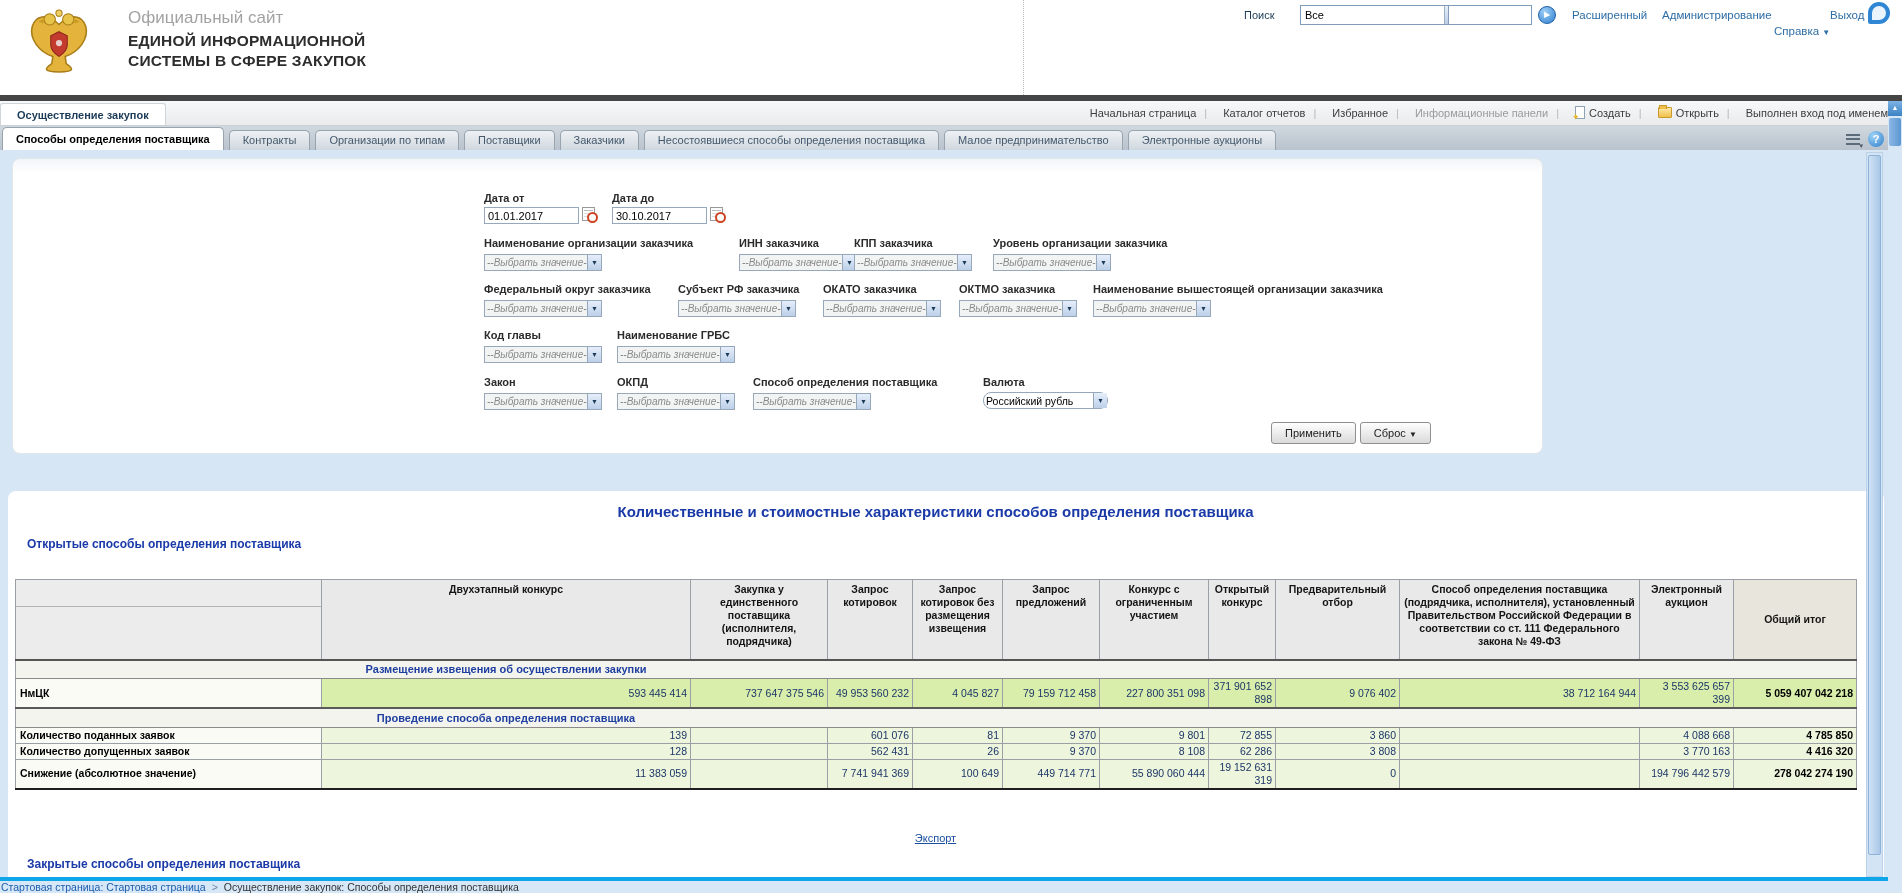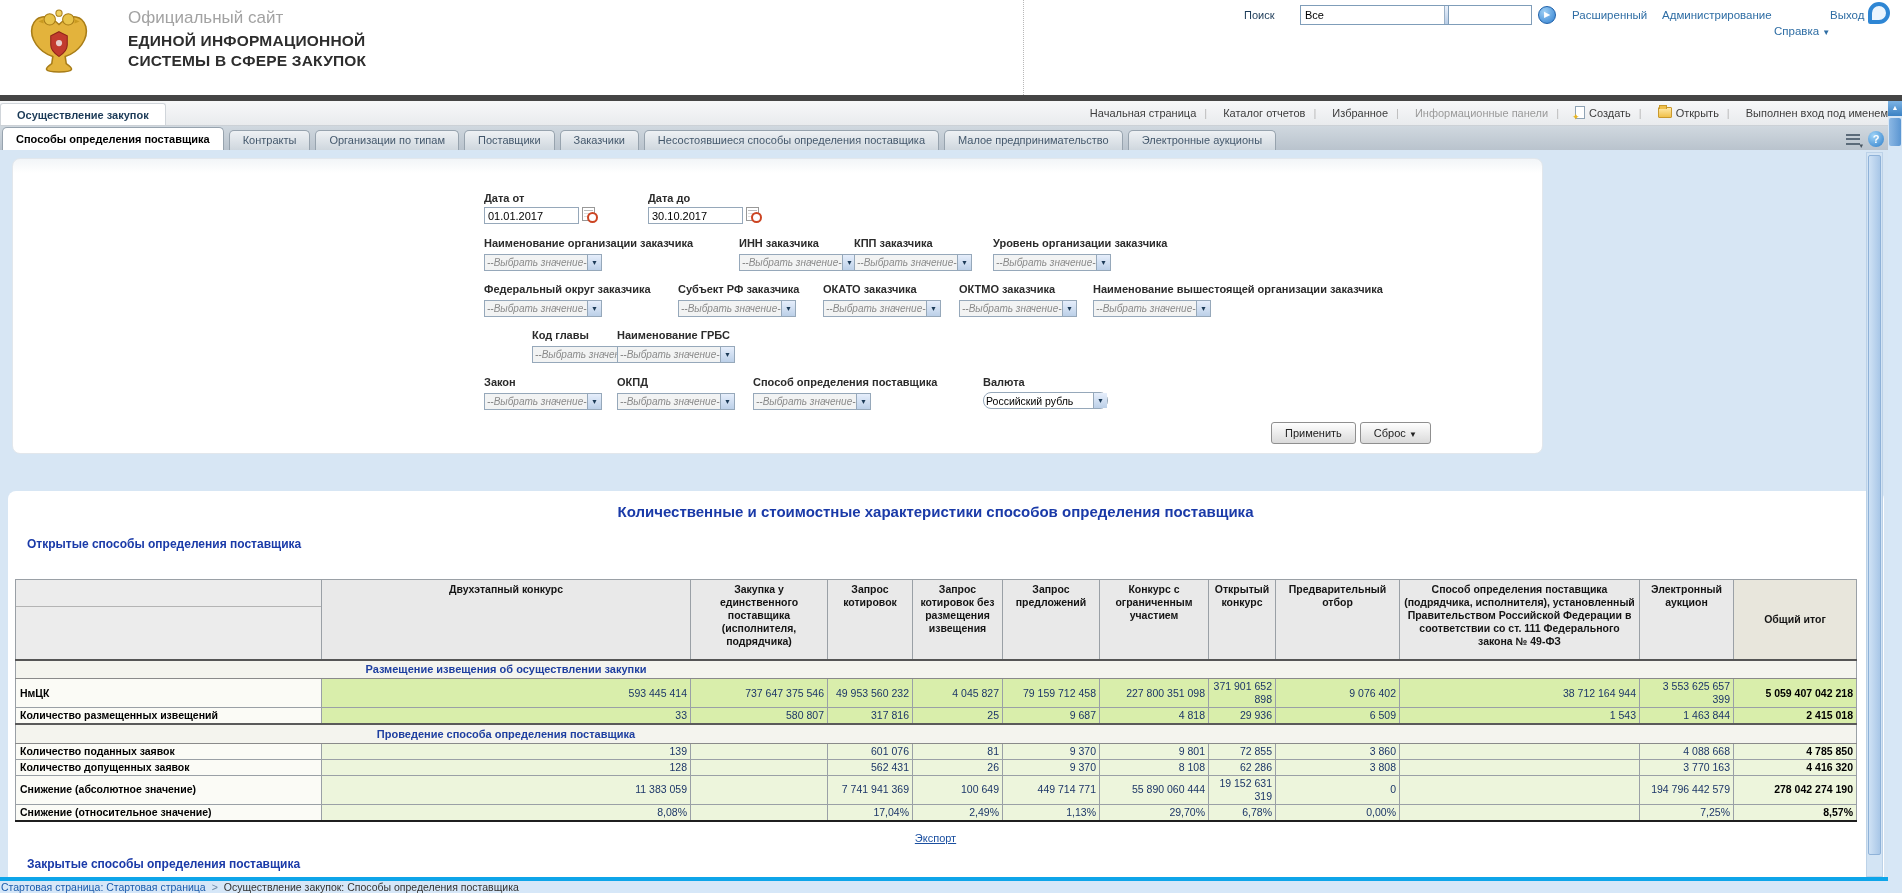--- a/index.html
+++ b/index.html
@@ -204,21 +204,21 @@
   </div>
 </div>
 
 <div id="page-bg"></div>
 
 <div id="filter-panel">
   <div class="ffield" style="left:471px; top:33px;">
     <label>Дата от</label>
     <input class="dinput" value="01.01.2017" style=""><span class="cal"></span>
   </div>
-  <div class="ffield" style="left:635px; top:33px;">
+  <div class="ffield" style="left:599px; top:33px;">
     <label>Дата до</label>
     <input class="dinput" value="30.10.2017" style=""><span class="cal"></span>
   </div>
 
   <div class="ffield" style="left:471px; top:78px;">
     <label>Наименование организации заказчика</label>
     <span class="sel">
         <span class="txt">--Выбрать значение--</span>
         <span class="arr">▼</span>
       </span>
@@ -274,21 +274,21 @@
       </span>
   </div>
   <div class="ffield" style="left:1080px; top:124px;">
     <label>Наименование вышестоящей организации заказчика</label>
     <span class="sel">
         <span class="txt">--Выбрать значение--</span>
         <span class="arr">▼</span>
       </span>
   </div>
 
-  <div class="ffield" style="left:471px; top:170px;margin-left:48px;">
+  <div class="ffield" style="left:471px; top:170px;">
     <label>Код главы</label>
     <span class="sel">
         <span class="txt">--Выбрать значение--</span>
         <span class="arr">▼</span>
       </span>
   </div>
   <div class="ffield" style="left:604px; top:170px;">
     <label>Наименование ГРБС</label>
     <span class="sel">
         <span class="txt">--Выбрать значение--</span>
@@ -380,34 +380,20 @@
             <td class="num">49 953 560 232</td>
             <td class="num">4 045 827</td>
             <td class="num">79 159 712 458</td>
             <td class="num">227 800 351 098</td>
             <td class="num">371 901 652 898</td>
             <td class="num">9 076 402</td>
             <td class="num">38 712 164 944</td>
             <td class="num">3 553 625 657 399</td>
             <td class="num tot">5 059 407 042 218</td>
           </tr>
-          <tr class="sec0 datarow">
-            <th class="rlabel">Количество размещенных извещений</th>
-            <td class="num">33</td>
-            <td class="num">580 807</td>
-            <td class="num">317 816</td>
-            <td class="num">25</td>
-            <td class="num">9 687</td>
-            <td class="num">4 818</td>
-            <td class="num">29 936</td>
-            <td class="num">6 509</td>
-            <td class="num">1 543</td>
-            <td class="num">1 463 844</td>
-            <td class="num tot">2 415 018</td>
-          </tr>
           <tr class="band">
             <td colspan="12">
               <span>Проведение способа определения поставщика</span>
             </td>
           </tr>
           <tr class="sec1 datarow">
             <th class="rlabel">Количество поданных заявок</th>
             <td class="num">139</td>
             <td class="num"></td>
             <td class="num">601 076</td>
@@ -441,34 +427,20 @@
             <td class="num">7 741 941 369</td>
             <td class="num">100 649</td>
             <td class="num">449 714 771</td>
             <td class="num">55 890 060 444</td>
             <td class="num">19 152 631 319</td>
             <td class="num">0</td>
             <td class="num"></td>
             <td class="num">194 796 442 579</td>
             <td class="num tot">278 042 274 190</td>
           </tr>
-          <tr class="sec1 datarow">
-            <th class="rlabel">Снижение (относительное значение)</th>
-            <td class="num">8,08%</td>
-            <td class="num"></td>
-            <td class="num">17,04%</td>
-            <td class="num">2,49%</td>
-            <td class="num">1,13%</td>
-            <td class="num">29,70%</td>
-            <td class="num">6,78%</td>
-            <td class="num">0,00%</td>
-            <td class="num"></td>
-            <td class="num">7,25%</td>
-            <td class="num tot">8,57%</td>
-          </tr>
         </tbody>
     </table>
   </div>
 
   <div id="export-wrap">
     <a id="export-link">Экспорт</a>
   </div>
   <div id="sec-closed">Закрытые способы определения поставщика</div>
   <div id="closed-line"></div>
 </div>

